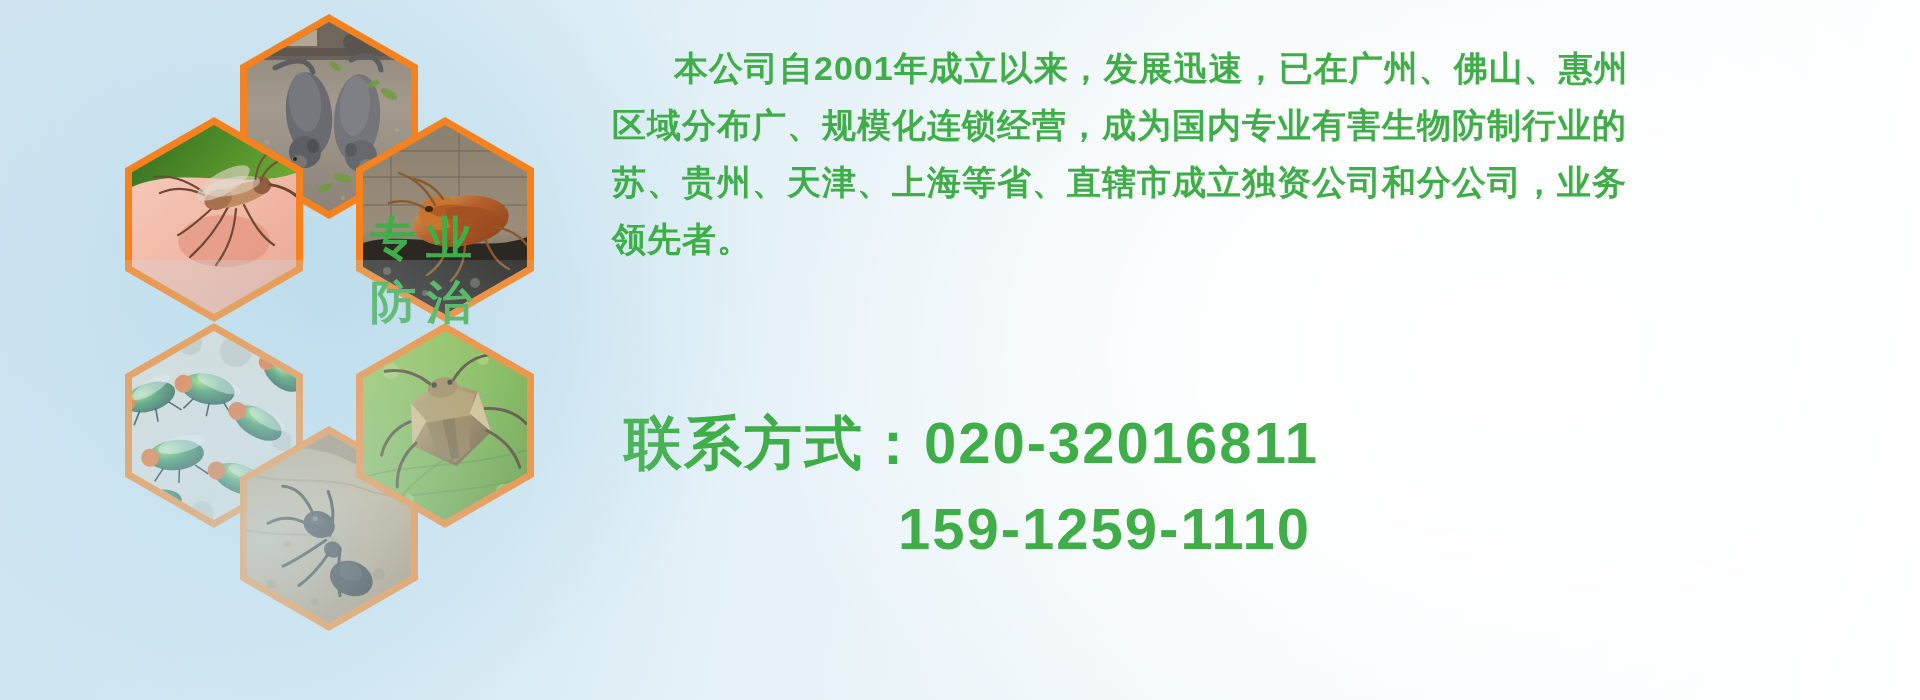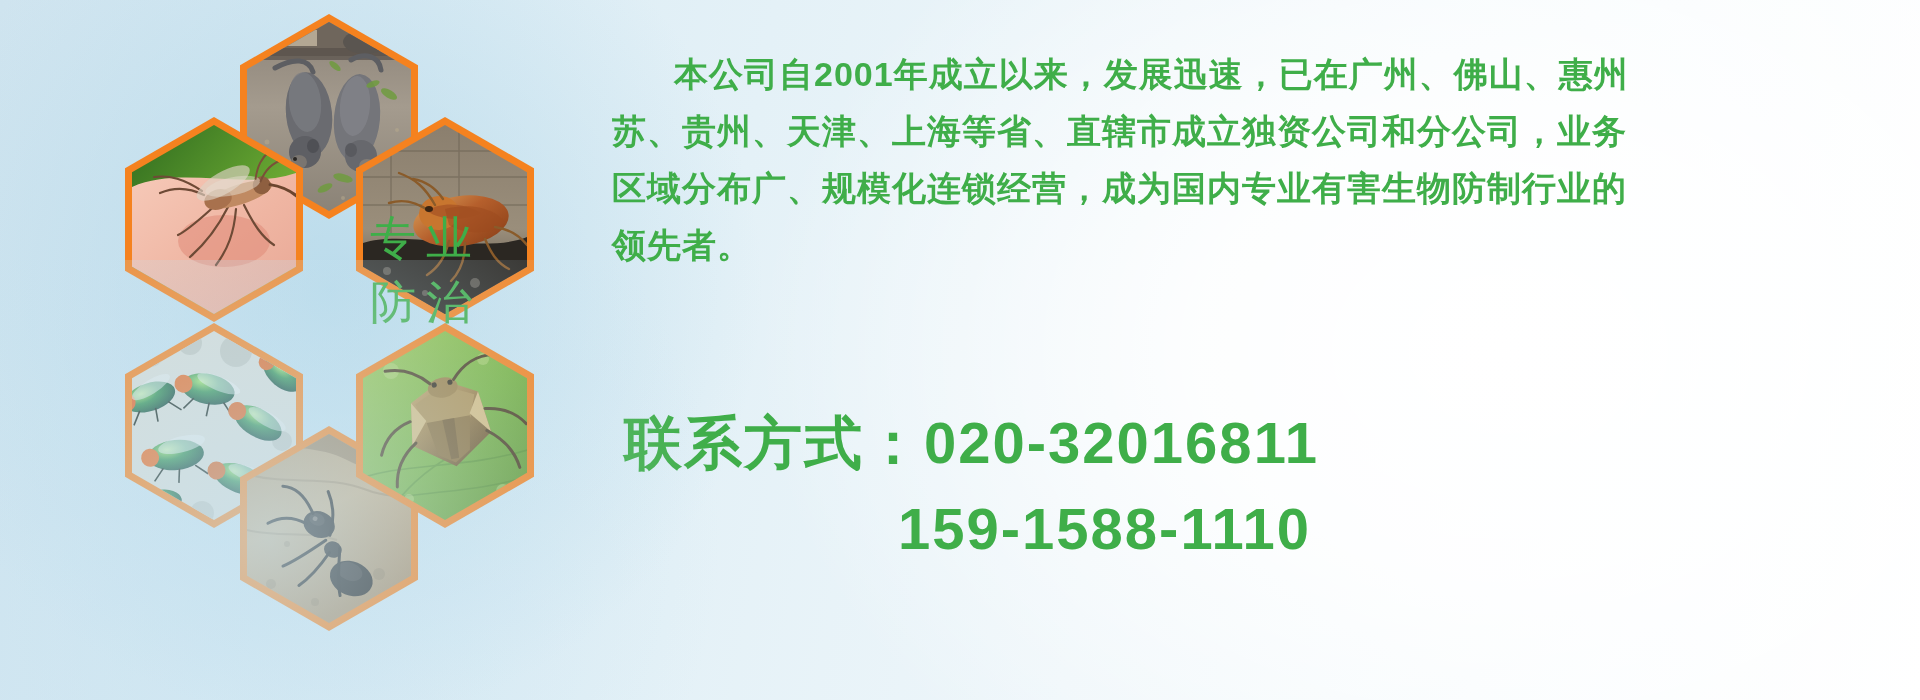--- a/index.html
+++ b/index.html
@@ -44,27 +44,27 @@
 
   .art{position:absolute;left:0;top:0;width:100%;height:100%;}
 
   
   #caption{
     position:absolute;left:236px;top:176px;width:170px;height:200px;
     display:flex;flex-direction:column;align-items:center;justify-content:center;
     gap:18px;
   }
   #caption .ctxt{
-    color:#3FAE49;font-size:46px;font-weight:normal;letter-spacing:10px;
+    color:#3FAE49;font-size:46px;font-weight:bold;letter-spacing:10px;
     line-height:1;text-indent:10px;white-space:nowrap;
   }
 
   
   #copy{
-    position:absolute;left:612px;top:46px;width:1296px;
+    position:absolute;left:612px;top:40px;width:1296px;
   }
   #copy .para-line{
     color:#3FAE49;font-size:34px;line-height:57px;font-weight:600;
     letter-spacing:1px;white-space:nowrap;
   }
   #copy .para-line.first{text-indent:62px;}
 
   #contact{position:absolute;left:612px;top:400px;width:1300px;}
   #contact .cline{
     color:#3FAE49;font-weight:600;letter-spacing:2px;white-space:nowrap;
@@ -404,23 +404,23 @@
     </div>
 
     <div id="caption">
       <div class="ctxt">专业</div>
       <div class="ctxt">防治</div>
     </div>
   </div>
 
   <div id="copy">
     <div class="para-line first">本公司自2001年成立以来，发展迅速，已在广州、佛山、惠州</div>
+    <div class="para-line">区域分布广、规模化连锁经营，成为国内专业有害生物防制行业的</div>
     <div class="para-line">苏、贵州、天津、上海等省、直辖市成立独资公司和分公司，业务</div>
-    <div class="para-line">区域分布广、规模化连锁经营，成为国内专业有害生物防制行业的</div>
     <div class="para-line">领先者。</div>
   </div>
 
   <div id="contact">
     <div class="cline l1">联系方式：020-32016811</div>
-    <div class="cline l2">159-1588-1110</div>
+    <div class="cline l2">159-1259-1110</div>
   </div>
 
 </div>
 
 </body></html>

